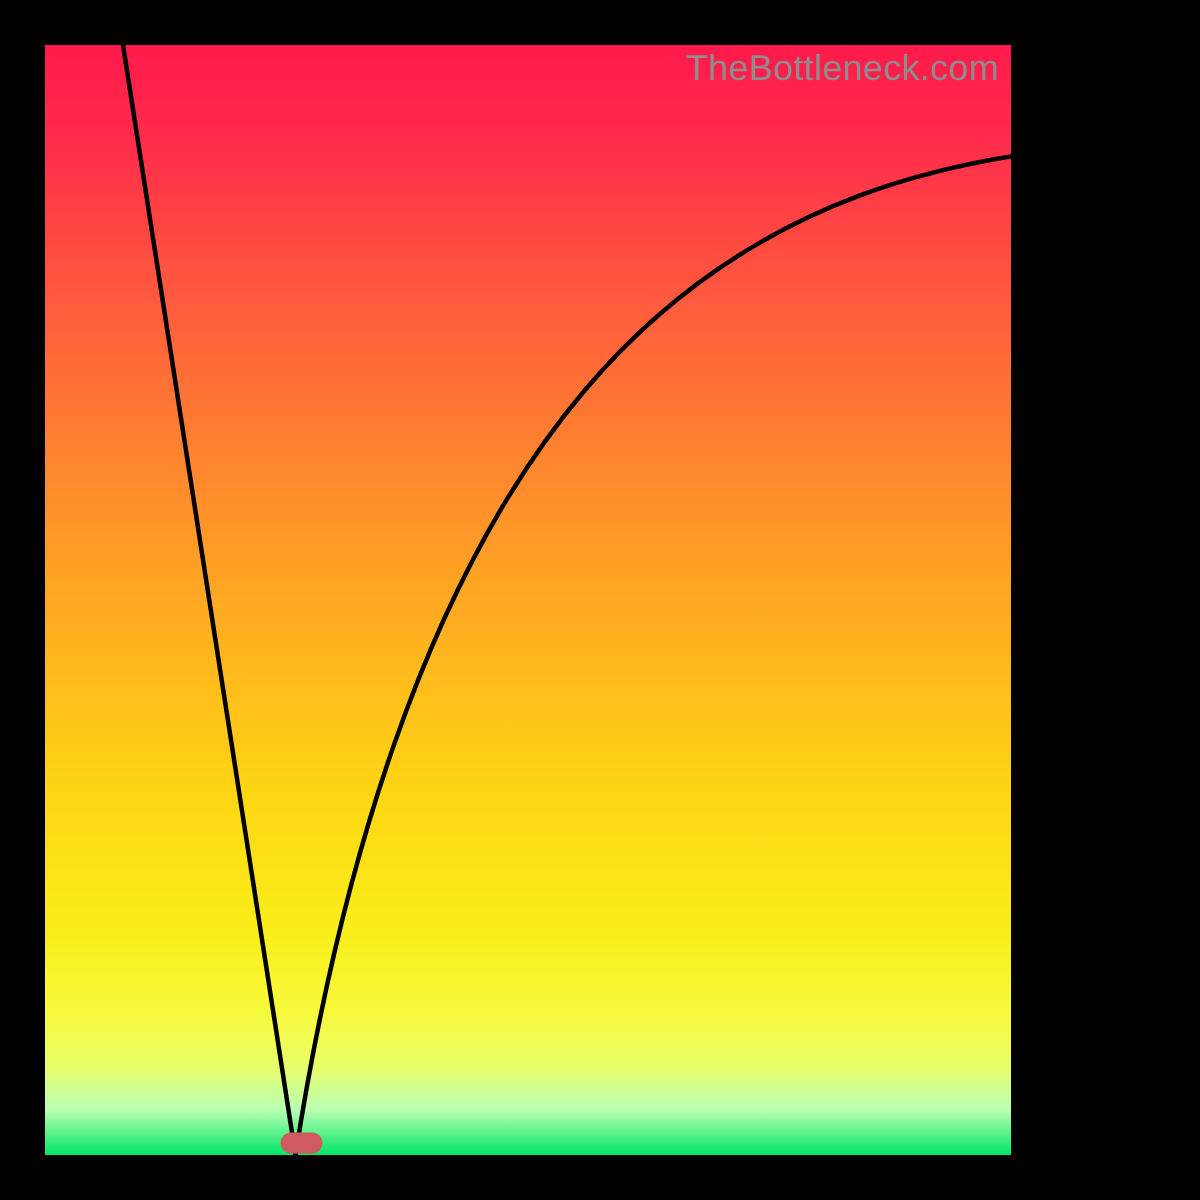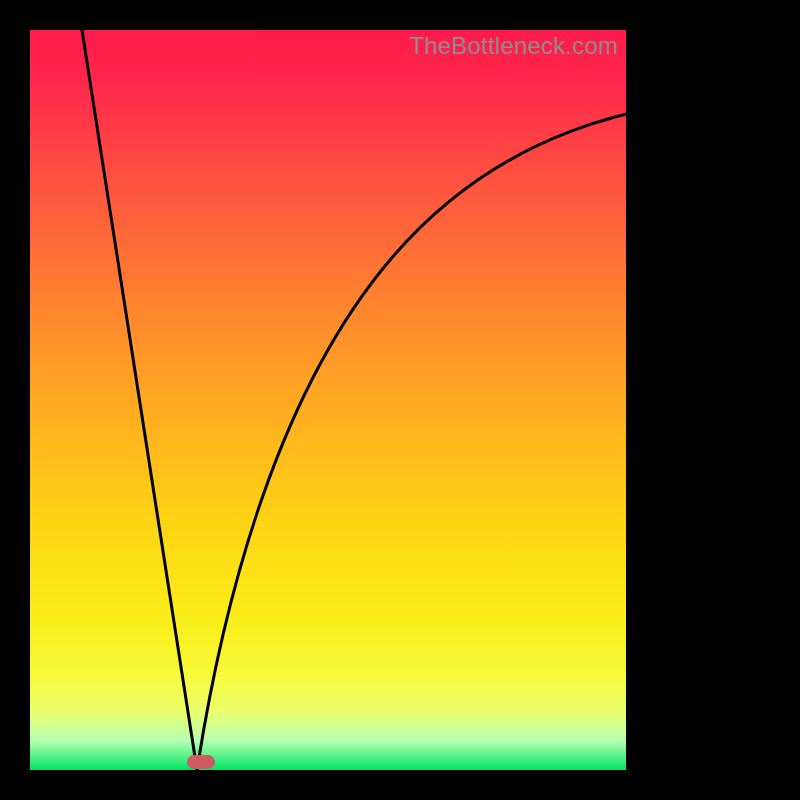--- a/index.html
+++ b/index.html
@@ -7,21 +7,21 @@
     padding: 0;
     width: 800px;
     height: 800px;
     background: #000;
     overflow: hidden;
   }
   .frame {
     position: absolute;
     left: 30px;
     top: 30px;
-    width: 596px;
+    width: 644px;
     height: 740px;
     background: linear-gradient(to bottom,
       #ff1a4b 0%,
       #ff2a4b 8%,
       #ff5140 20%,
       #ff7534 32%,
       #ff9828 44%,
       #ffb91c 56%,
       #fdd713 68%,
       #f9ee1a 80%,

